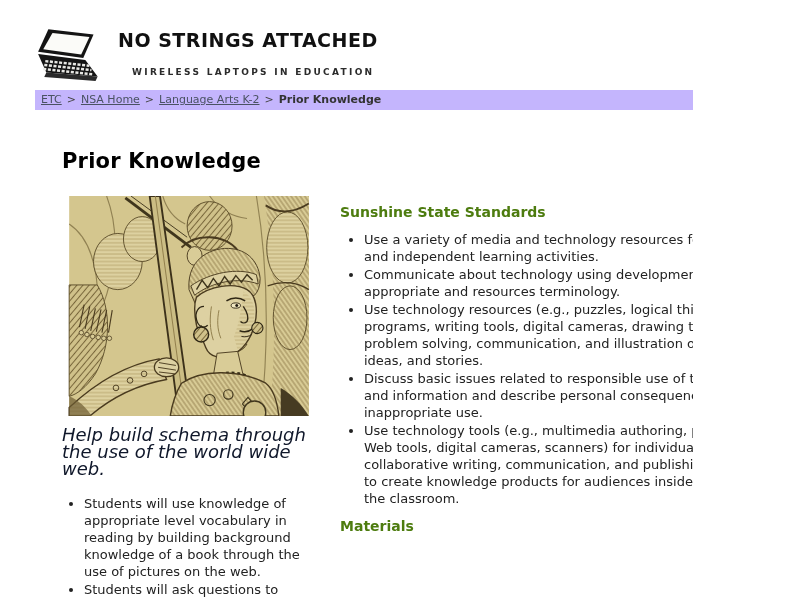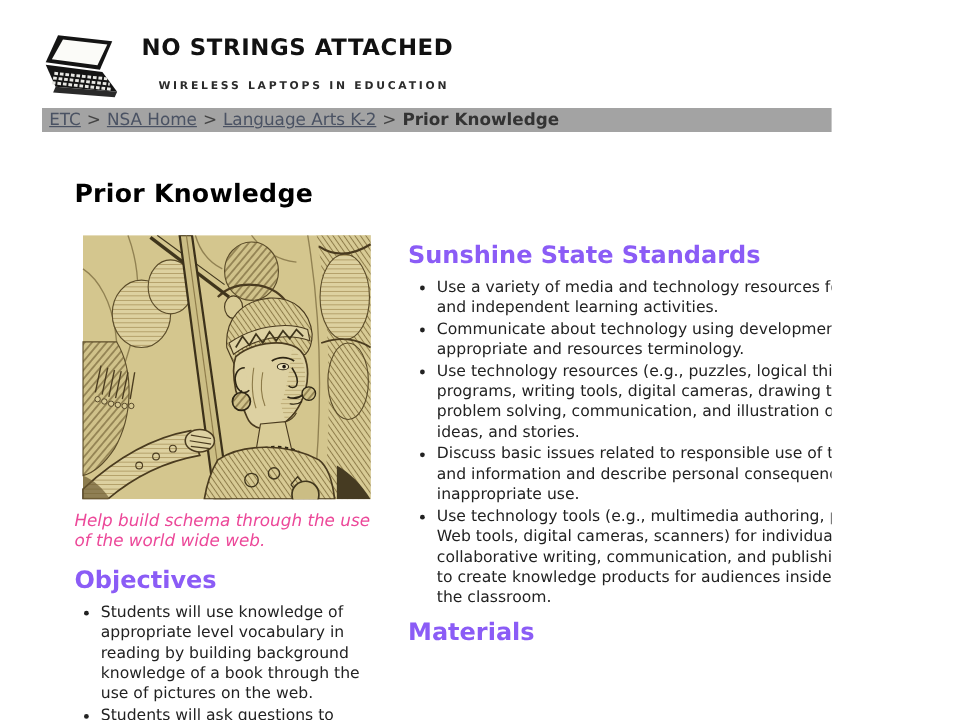--- a/index.html
+++ b/index.html
@@ -42,22 +42,22 @@
     margin-top: 17px;
   }
 
   
   .breadcrumb {
     position: absolute;
     top: 90px;
     left: 35px;
     width: 731px;
     height: 20px;
-    background: #a3a3a3;
-    font-size: 14px;
+    background: #c4b5fd;
+    font-size: 11px;
     line-height: 20px;
     padding-left: 6px;
     box-sizing: border-box;
     color: #333333;
     white-space: nowrap;
   }
   .breadcrumb a {
     color: #4a5263;
     text-decoration: underline;
     cursor: pointer;
@@ -88,30 +88,30 @@
     top: 203px;
     left: 340px;
     width: 444px;
   }
 
   .engraving { display: block; width: 254px; height: 220px; }
 
   .image-caption {
     margin-top: 10px;
     font-style: italic;
+    font-size: 18px;
+    line-height: 17px;
+    color: #0f172a;
+    width: 252px;
+  }
+
+  h2.section-heading {
     font-size: 14px;
-    line-height: 17px;
-    color: #ec4899;
-    width: 252px;
-  }
-
-  h2.section-heading {
-    font-size: 20px;
-    font-weight: bold;
-    color: #8b5cf6;
+    font-weight: bold;
+    color: #4d7c0f;
     margin: 0;
     line-height: 18px;
   }
   .objectives-heading { margin-top: 15px; }
   .nets-heading { margin-top: 10px; }
   .materials-heading { margin-top: 12px; }
 
   ul.bullets {
     margin: 10px 0 10px 0;
     padding-left: 24px;
@@ -259,21 +259,20 @@
         <polyline points="185,222 191,215 197,222 191,229 185,222"></polyline>
       </g>
       <circle cx="198" cy="231" r="12" fill="#cbbd84" stroke="#3f351c" stroke-width="1.5"></circle>
 
       <path d="M226,205 C238,212 248,222 256,235 L226,235 Z" fill="#463b22"></path>
       <path d="M0,214 C10,218 18,226 24,235 L0,235 Z" fill="#6d5d33" opacity="0.7"></path>
     </svg>
 
     <p class="image-caption">Help build schema through the use of the world wide web.</p>
 
-    <h2 class="section-heading objectives-heading">Objectives</h2>
     <ul class="bullets">
         <li>Students will use knowledge of appropriate level vocabulary in reading by building background knowledge of a book through the use of pictures on the web.</li>
         <li>Students will ask questions to</li>
       </ul>
   </div>
 
   <div class="right-col">
     <h2 class="section-heading">Sunshine State Standards</h2>
 
     <ul class="bullets">

